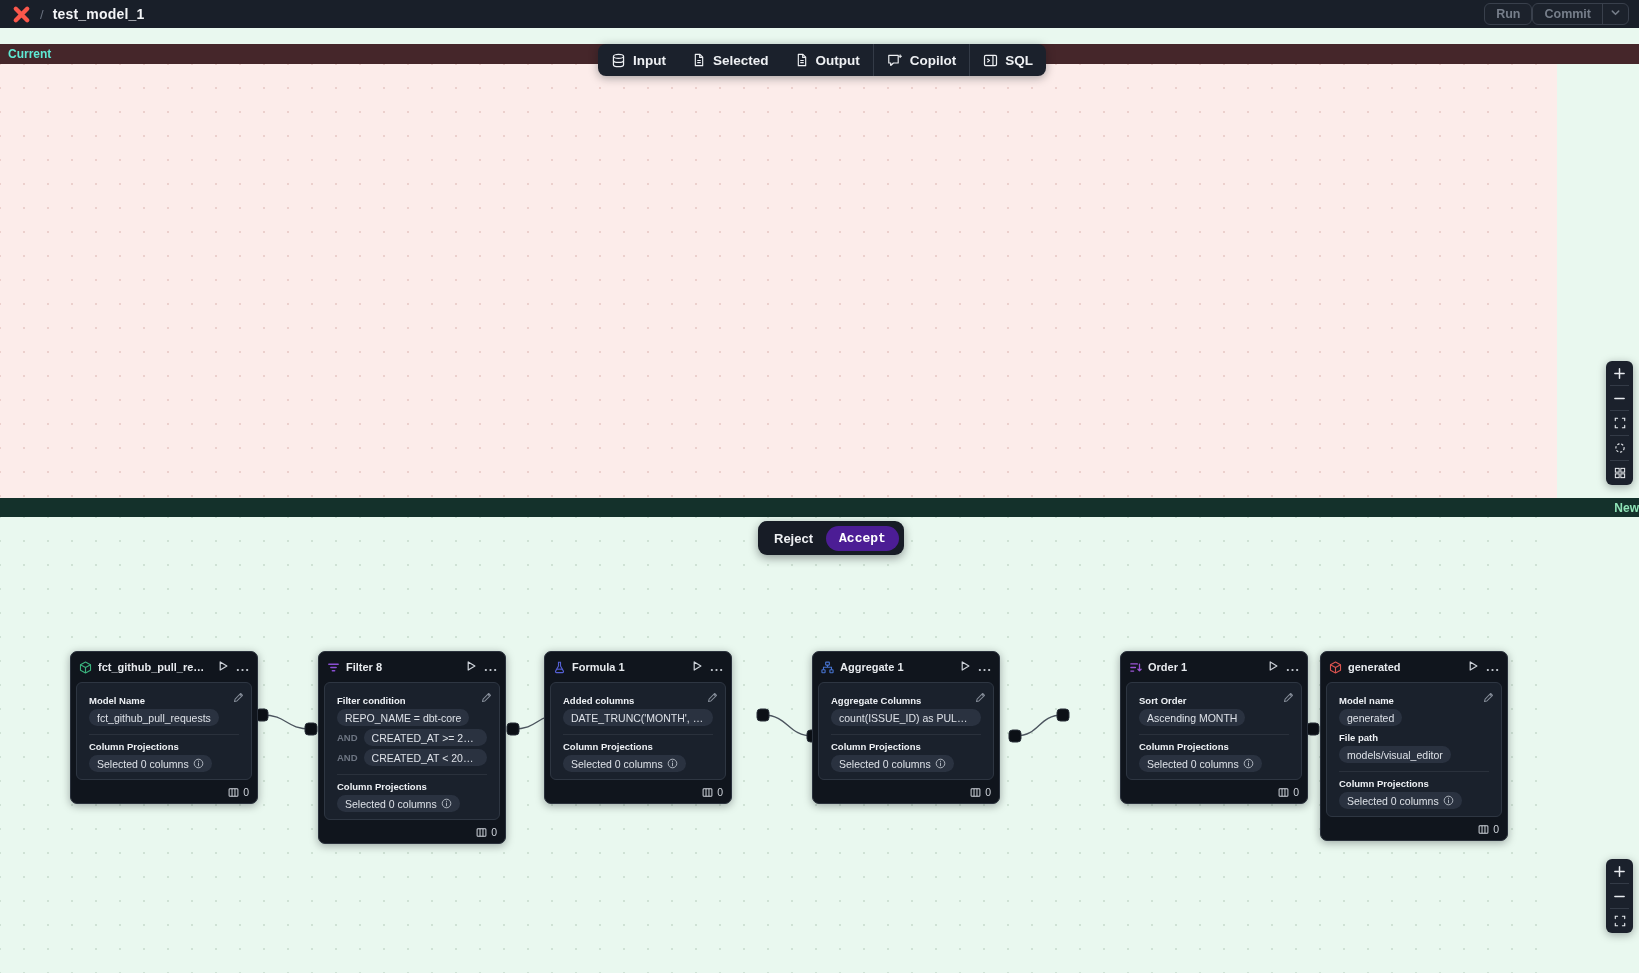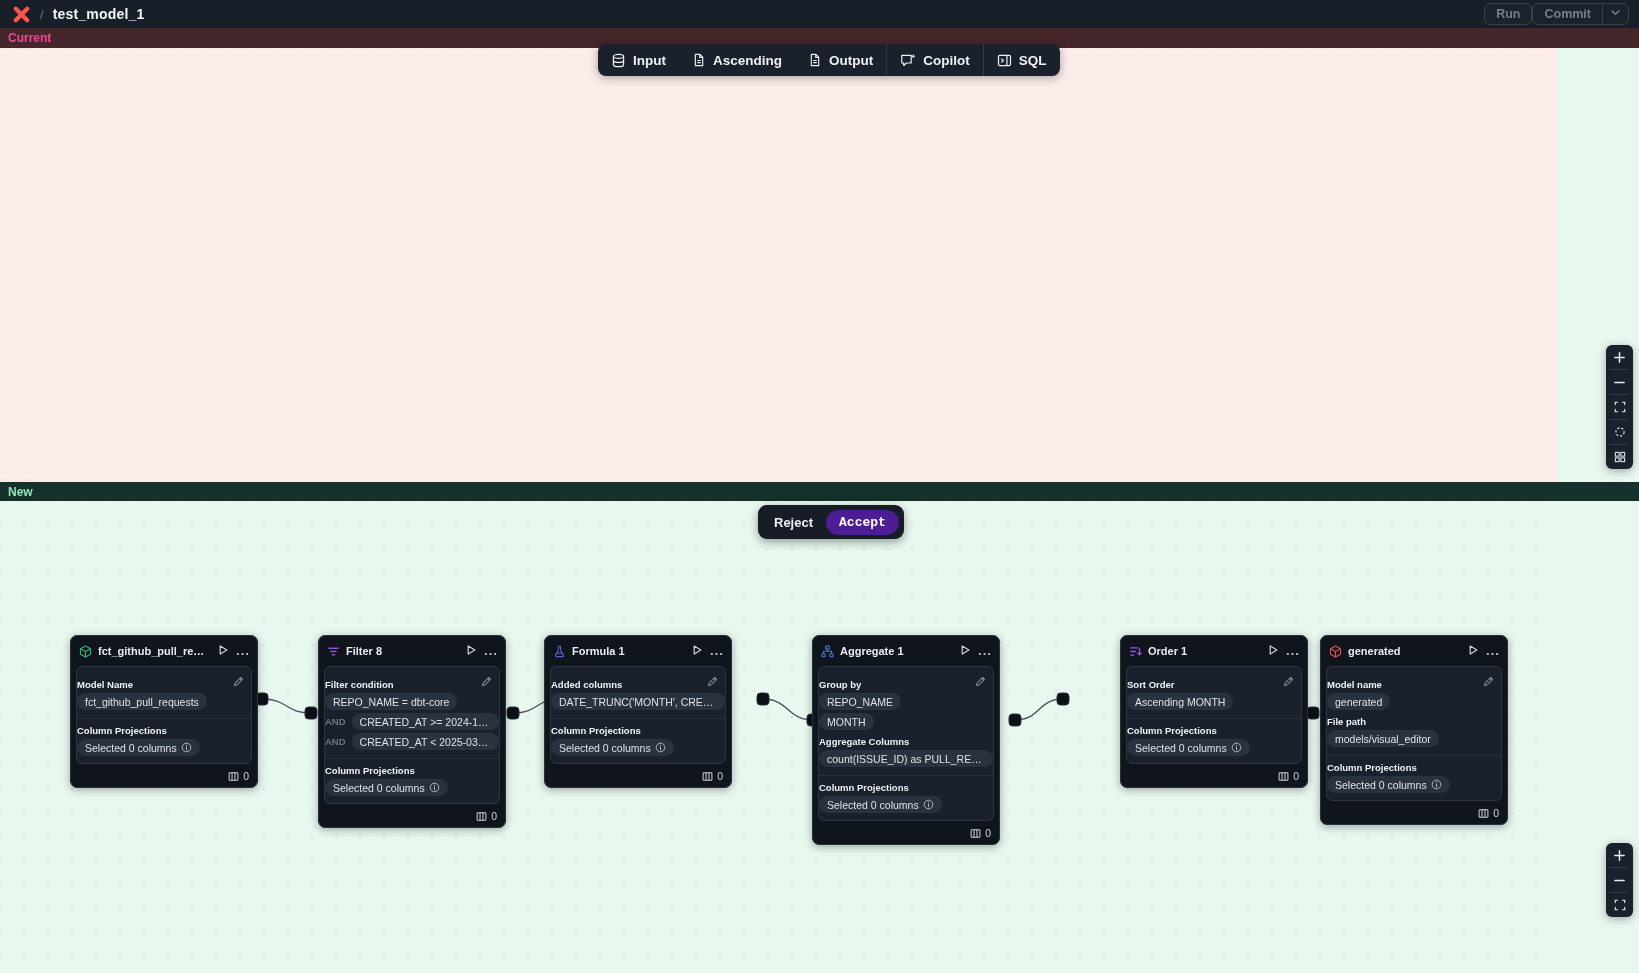--- a/index.html
+++ b/index.html
@@ -14,22 +14,22 @@
   .crumb-sep { color:#6b7380; font-size:13px; }
   .app-title { color:#f3f5f7; font-size:14px; font-weight:700; letter-spacing:.2px; }
   .header-actions { margin-left:auto; display:flex; align-items:center; }
   .hdr-btn { display:flex; align-items:center; border:1px solid #39404c; border-radius:6px;
     height:22px; color:#767e8a; font-size:12.5px; font-weight:600; background:rgba(255,255,255,.015); }
   .hdr-btn .seg { padding:0 11px; display:flex; align-items:center; height:100%; }
   .hdr-btn .seg + .seg { border-left:1px solid #39404c; padding:0 7px; }
 
   
   .band { height:20px; display:flex; align-items:center; padding-left:8px; font-size:12px; font-weight:600; }
-  .band-current { background:#45262a; color:#ec4899; }
-  .band-new { background:#14312b; color:#8fe3b6; height:19px; }
+  .band-current { background:#45262a; color:#5eead4;margin-top:16px; }
+  .band-new { background:#14312b; color:#8fe3b6; height:19px;justify-content:flex-end; }
 
   
   .canvas { position:relative; width:1557px; }
   .canvas-current { height:434px; background-color:#fcecea;
     background-image:radial-gradient(#ecd0cd 1px, transparent 1.3px);
     background-size:24px 24px; background-position:12px 12px; }
   .canvas-new { height:472px; background-color:#e9f8ef;
     background-image:radial-gradient(#cfe2d5 1px, transparent 1.3px);
     background-size:24px 24px; background-position:12px 12px; }
 
@@ -54,21 +54,21 @@
   .zoom-btn { height:24px; display:flex; align-items:center; justify-content:center; color:#e8ebef; cursor:pointer; }
   .zoom-div { height:1px; background:#343b47; margin:0 4px; }
 
   
   .node { position:absolute; width:188px; background:#10151d; border:1px solid #2a313c;
     border-radius:7px; box-shadow:0 2px 8px rgba(10,14,20,.35); color:#e7eaee; z-index:5; }
   .node-header { display:flex; align-items:center; gap:6px; padding:6px 8px 5px; }
   .node-title { font-size:11px; font-weight:700; flex:1; white-space:nowrap; overflow:hidden; text-overflow:ellipsis; }
   .node-hact { display:flex; align-items:center; gap:7px; color:#cdd2d9; }
   .node-body { margin:1px 5px 4px; background:#1a212c; border:1px solid #2e3642;
-    border-radius:6px; padding:6px 0 7px; position:relative; }
+    border-radius:6px; padding:6px 12px 7px; position:relative; }
   .section { }
   .section-label { font-size:9.5px; font-weight:700; color:#eef1f5; margin-top:6px; }
   .section:first-child .section-label { margin-top:0; }
   .pill-row { display:flex; align-items:center; gap:6px; margin-top:3px; max-width:100%; }
   .and-prefix { font-size:9.5px; color:#6d7582; font-weight:600; flex:0 0 auto; }
   .pill { display:inline-flex; align-items:center; gap:4px; background:#2a3240; border-radius:9px;
     padding:2.5px 8px; font-size:10.5px; color:#dde1e7; min-width:0; }
   .pill .pill-text { white-space:nowrap; overflow:hidden; text-overflow:ellipsis; }
   .body-divider { height:1px; background:#2a313c; margin:8px 0 0; }
   .pencil { position:absolute; top:6px; right:7px; color:#848c98; cursor:pointer; }
@@ -414,33 +414,20 @@
           </span>
         </div>
         <div class="node-body">
           <span class="pencil"><span style="display: inline-flex;">
               <svg viewBox="0 0 12 12" width="11" height="11" fill="none" stroke="#848c98" stroke-width="1.1" stroke-linejoin="round">
                 <path d="M1.6 10.4l.7-2.7 6.1-6.1 2 2-6.1 6.1z"></path>
                 <path d="M7.4 2.6l2 2"></path>
               </svg>
             </span></span>
           <div class="section">
-            <div class="section-label">Group by</div>
-            <div class="pill-row">
-              <span class="pill">
-                <span class="pill-text">REPO_NAME</span>
-              </span>
-            </div>
-            <div class="pill-row">
-              <span class="pill">
-                <span class="pill-text">MONTH</span>
-              </span>
-            </div>
-          </div>
-          <div class="section">
             <div class="section-label">Aggregate Columns</div>
             <div class="pill-row">
               <span class="pill">
                 <span class="pill-text">count(ISSUE_ID) as PULL_REQUEST_...</span>
               </span>
             </div>
           </div>
           <div class="body-divider"></div>
           <div class="section">
             <div class="section-label">Column Projections</div>
@@ -645,21 +632,21 @@
       <span>Input</span>
     </div>
     <div class="tool-btn">
       <span style="display: inline-flex;">
         <svg viewBox="0 0 16 16" width="14" height="14" fill="none" stroke="#eef0f3" stroke-width="1.3">
           <path d="M3.8 1.5h5.2l3.2 3.2v9.8H3.8z" stroke-linejoin="round"></path>
           <path d="M8.8 1.5V5H12.2"></path>
           <path d="M6 8.6h4M6 11h4"></path>
         </svg>
       </span>
-      <span>Ascending</span>
+      <span>Selected</span>
     </div>
     <div class="tool-btn">
       <span style="display: inline-flex;">
         <svg viewBox="0 0 16 16" width="14" height="14" fill="none" stroke="#eef0f3" stroke-width="1.3">
           <path d="M3.8 1.5h5.2l3.2 3.2v9.8H3.8z" stroke-linejoin="round"></path>
           <path d="M8.8 1.5V5H12.2"></path>
           <path d="M6 8.6h4M6 11h4"></path>
         </svg>
       </span>
       <span>Output</span>

